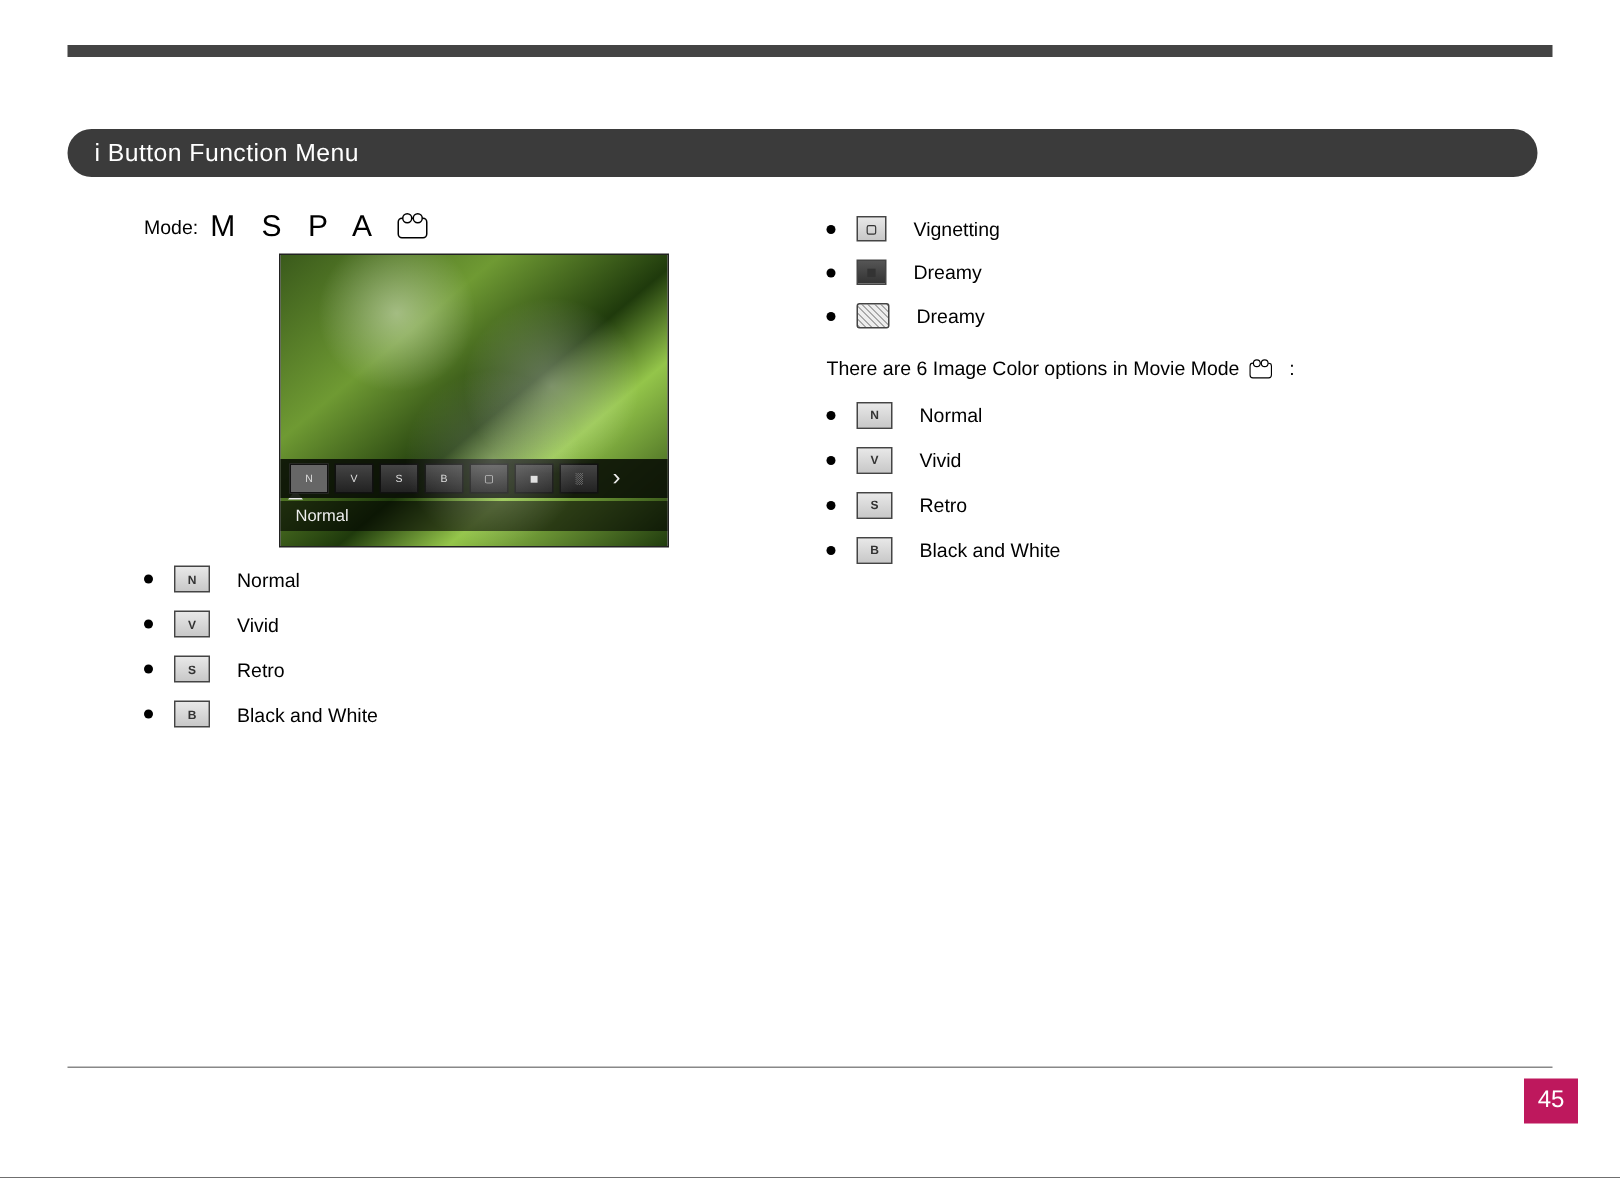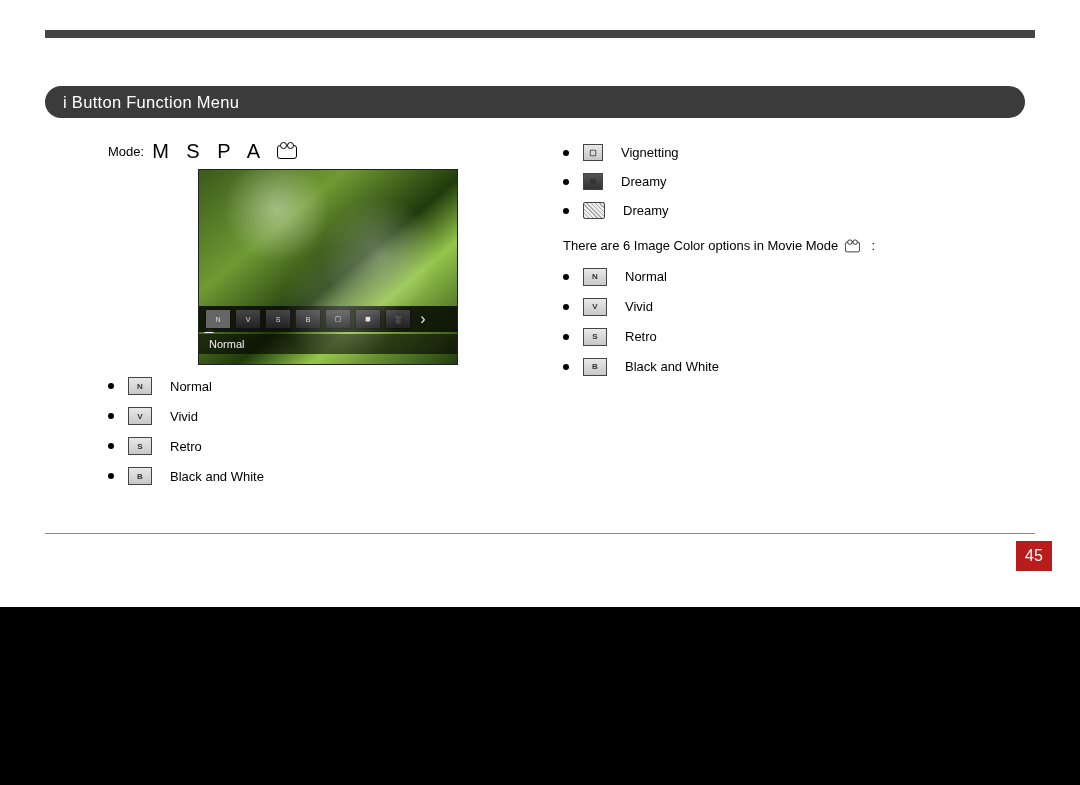--- a/index.html
+++ b/index.html
@@ -1,22 +1,22 @@
 <!DOCTYPE html>
 <html><head>
 <meta charset="utf-8">
 <style>
   html, body { margin:0; padding:0; background:#000; font-family: Verdana, Arial, sans-serif; font-size:13px; color:#000; }
-  .page { width:1080px; height:607px; background:#fff; position:relative; }
+  .page { width:1080px; height:785px; background:#fff; position:relative; }
   .top-bar { position:absolute; left:45px; right:45px; top:30px; height:8px; background:#444; }
   .header-row { position:absolute; left:45px; right:45px; top:86px; height:32px; display:flex; align-items:stretch; }
   .pill { flex:0 0 auto; width:980px; height:32px; background:#3b3b3b; border-radius:16px; display:flex; align-items:center; padding-left:18px; box-sizing:border-box; }
   .pill span { color:#fff; font-size:16.5px; letter-spacing:0.3px; }
 
-  .content { position:absolute; left:108px; top:140px; width:880px; display:flex; }
+  .content { position:absolute; left:96px; top:140px; width:880px; display:flex; }
   .col { width:440px; }
 
   .mode-line { display:flex; align-items:center; gap:8px; margin-bottom:6px; }
   .mode-icons { font-family: "Verdana", sans-serif; font-size:20px; letter-spacing:6px; font-weight:normal;text-align:center; }
   .small-mode-icons { font-size:16px; letter-spacing:4px; }
 
   p { margin:0 0 12px 0; line-height:1.45; }
   ol { margin:0 0 12px 0; padding-left:20px; }
   ol li { margin-bottom:10px; line-height:1.45; }
   .inline-icon { display:inline-flex; width:16px; height:16px; border:1.5px solid #000; border-radius:50%; align-items:center; justify-content:center; font-style:italic; font-family:serif; font-size:12px; vertical-align:middle; margin:0 2px; }
@@ -35,21 +35,21 @@
     radial-gradient(circle at 30% 20%, rgba(255,255,255,0.4), transparent 22%),
     radial-gradient(circle at 55% 70%, rgba(255,255,255,0.25), transparent 30%); }
   .strip { position:absolute; left:0; right:0; bottom:32px; height:26px; background:rgba(10,15,5,0.9); display:flex; align-items:center; padding:0 6px; gap:4px; }
   .strip .cell { flex:0 0 auto; width:24px; height:18px; background:linear-gradient(#444,#222); border:1px solid #111; display:flex; align-items:center; justify-content:center; color:#ddd; font-size:7px; }
   .strip .cell.sel { background:#666; }
   .strip .arrow { width:16px; color:#eee; font-size:16px; display:flex; justify-content:center; }
   .label-bar { position:absolute; left:0; right:0; bottom:10px; height:20px; background:rgba(0,0,0,0.6); display:flex; align-items:center; padding-left:10px; color:#eee; font-size:11px; }
   .sel-arrow { position:absolute; left:5px; bottom:31px; width:0;height:0;border-left:5px solid transparent;border-right:5px solid transparent;border-bottom:6px solid #eee; }
 
   .bottom-rule { position:absolute; left:45px; right:45px; bottom:73px; height:1px; background:#888; }
-  .page-num { position:absolute; right:28px; bottom:36px; width:36px; height:30px; background:#b91c1c; color:#fff; display:flex; align-items:center; justify-content:center; font-size:16px; }
+  .page-num { position:absolute; right:28px; bottom:36px; width:36px; height:30px; background:#be185d; color:#fff; display:flex; align-items:center; justify-content:center; font-size:16px; }
   .movie-icon { display:inline-block; width:18px; height:12px; border:1.2px solid #000; border-radius:3px; position:relative; vertical-align:middle; margin:0 3px; }
   .movie-icon::before, .movie-icon::after { content:""; position:absolute; top:-4px; width:5px; height:5px; border:1.2px solid #000; border-radius:50%; background:#fff; }
   .movie-icon::before { left:2px; }
   .movie-icon::after { right:2px; }
   .movie-icon-sm { transform:scale(0.75); transform-origin:left center; }
 </style>
 </head>
 <body>
 
 <div class="page">

